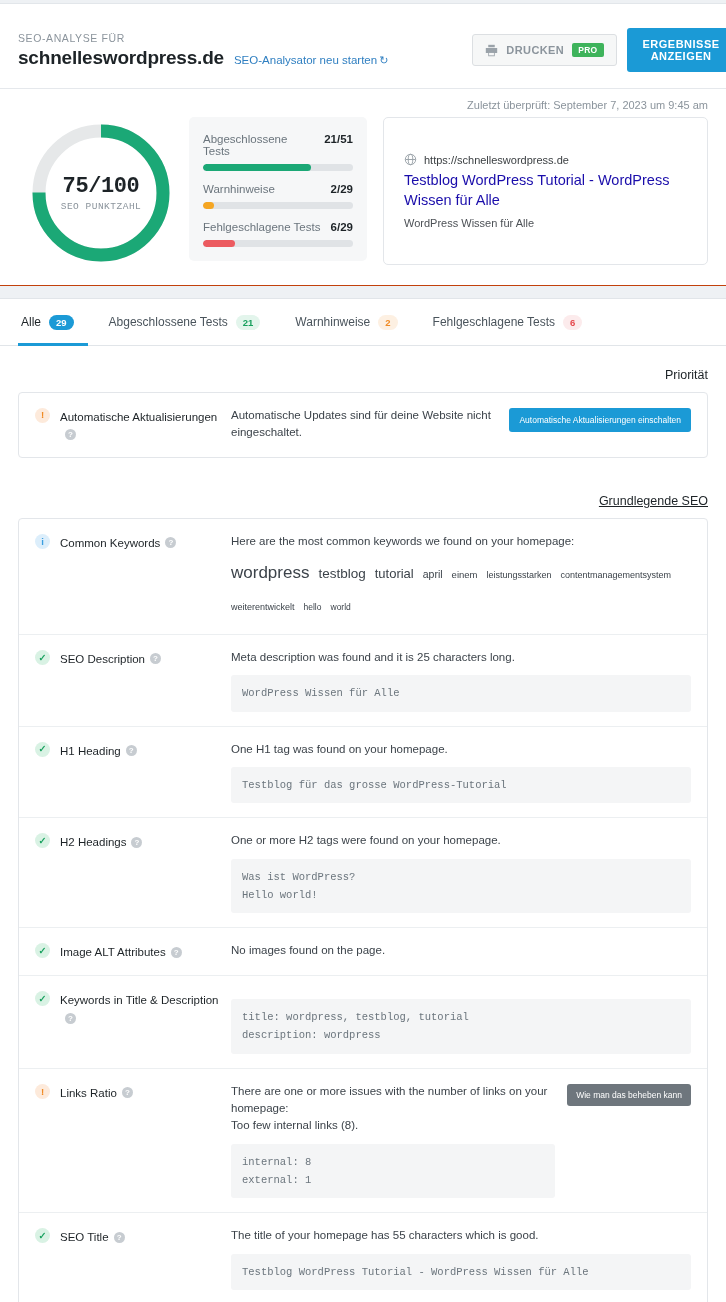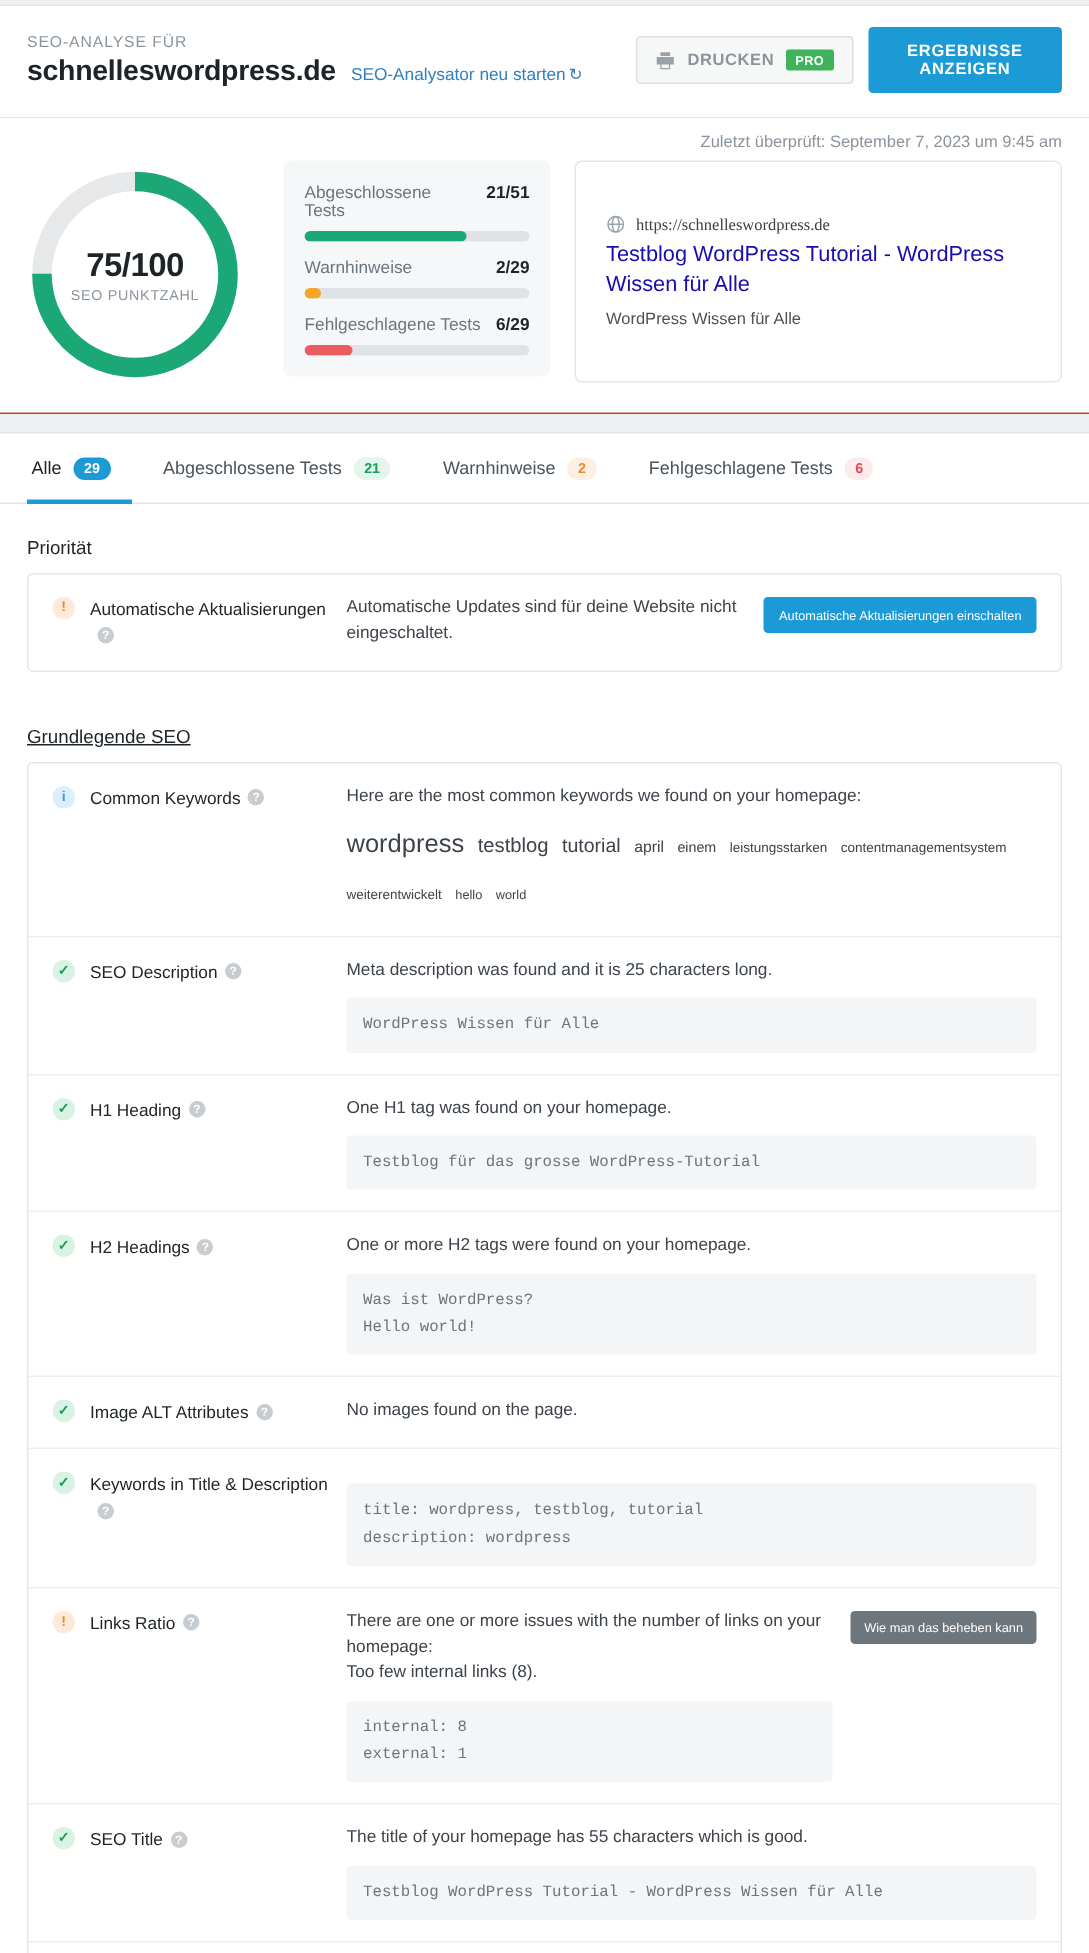--- a/index.html
+++ b/index.html
@@ -10,23 +10,24 @@
     color: #23282d;
   }
   body { width: 726px; height: 1302px; overflow: hidden; }
 
   .page { width: 726px; background: #fff; }
 
   
   .top-rule { height: 4px; background: #eef1f4; border-bottom: 1px solid #e2e6ea; }
   .header {
     display: flex; align-items: center; justify-content: space-between;
-    padding: 14px 18px 16px 18px;
+    padding: 24px 18px 16px 18px;
     background: #fff;
     border-bottom: 1px solid #e5e8ec;
+    gap: 48px;
   }
   .header-left { display: flex; flex-direction: column; gap: 3px; }
   .eyebrow {
     font-size: 10.5px; letter-spacing: .6px; color: #8b949c; text-transform: uppercase;
   }
   .title-row { display: flex; align-items: baseline; gap: 10px; }
   .site-title { font-size: 19px; font-weight: bold; color: #1d2327; letter-spacing: -.2px; }
   .restart-link {
     font-size: 11.5px; color: #2f7fc1; text-decoration: none; cursor: pointer; white-space: nowrap;
   }
@@ -51,22 +52,23 @@
   }
 
   
   .summary { background: #fff; padding: 0 18px 20px 18px; border-bottom: 1px solid #c2410c; }
   .checked-line {
     text-align: right; font-size: 11px; color: #8b949c; padding: 10px 0 6px 0;
   }
   .summary-grid { display: flex; gap: 16px; align-items: stretch; }
 
   .score-wrap {
-    width: 155px; display: flex; align-items: center; justify-content: flex-start;
+    width: 155px; display: flex; align-items: center; justify-content: flex-end;
     padding-top: 4px;
+    font-family: Liberation Mono, monospace;
   }
   .donut { position: relative; width: 144px; height: 144px; }
   .donut svg { display: block; transform: rotate(-90deg); }
   .donut-center {
     position: absolute; inset: 0; display: flex; flex-direction: column;
     align-items: center; justify-content: center; gap: 2px;
   }
   .score-num { font-size: 22px; font-weight: bold; color: #1d2327; letter-spacing: -.4px; }
   .score-label { font-size: 9.5px; color: #8b949c; letter-spacing: .5px; }
 
@@ -80,21 +82,21 @@
   .stat-val { font-size: 11.5px; font-weight: bold; color: #1d2327; white-space: nowrap; }
   .bar-track { height: 7px; background: #e0e3e6; border-radius: 4px; overflow: hidden; }
   .bar-fill { height: 100%; border-radius: 4px; }
 
   .preview-card {
     flex: 1; border: 1px solid #e3e6ea; border-radius: 5px; background: #fff;
     padding: 26px 20px; display: flex; flex-direction: column; justify-content: center;
   }
   .preview-url-row { display: flex; align-items: center; gap: 7px; margin-bottom: 5px; }
   .globe-icon { width: 13px; height: 13px; display: block; flex: none; }
-  .preview-url { font-size: 11px; color: #3c4043; font-family: Liberation Serif, serif; }
+  .preview-url { font-size: 11px; color: #3c4043; }
   .preview-title {
     font-size: 14.5px; color: #1a0dab; line-height: 1.35; margin-bottom: 6px; cursor: pointer;
   }
   .preview-desc { font-size: 11px; color: #4d5156; }
 
   
   .tabs-spacer { height: 12px; background: #eef1f4; }
   .tabs-bar {
     background: #fff; display: flex; gap: 0; padding: 0 18px;
     border-bottom: 1px solid #e1e5e9; border-top: 1px solid #e1e5e9;
@@ -105,21 +107,21 @@
     font-size: 12px; color: #4a545c; cursor: pointer;
     border-bottom: 3px solid transparent; position: relative; top: 1px;
   }
   .tab.active { color: #1d2327; border-bottom-color: #1b9ad6; }
   .tab-badge {
     font-size: 9.5px; font-weight: bold; padding: 2.5px 7px; border-radius: 9px; line-height: 1;
   }
 
   
   .content { background: #fff; padding: 18px 18px 0 18px; }
-  .section-title { font-size: 12.5px; color: #1d2327; margin: 4px 0 10px 0; }
+  .section-title { font-size: 12.5px; color: #1d2327; margin: 4px 0 10px 0; text-align: right; }
   .section-title.spaced { margin-top: 36px; text-decoration: underline; }
   .card { border: 1px solid #e3e6ea; border-radius: 4px; background: #fff; }
 
   .test-row { display: flex; padding: 14px 16px; border-bottom: 1px solid #eceff1; }
   .test-row:last-child { border-bottom: none; }
 
   .test-label { width: 196px; flex: none; display: flex; gap: 10px; align-items: flex-start; }
   .status-ico {
     width: 15px; height: 15px; border-radius: 50%; flex: none; margin-top: 1px;
     display: flex; align-items: center; justify-content: center;

